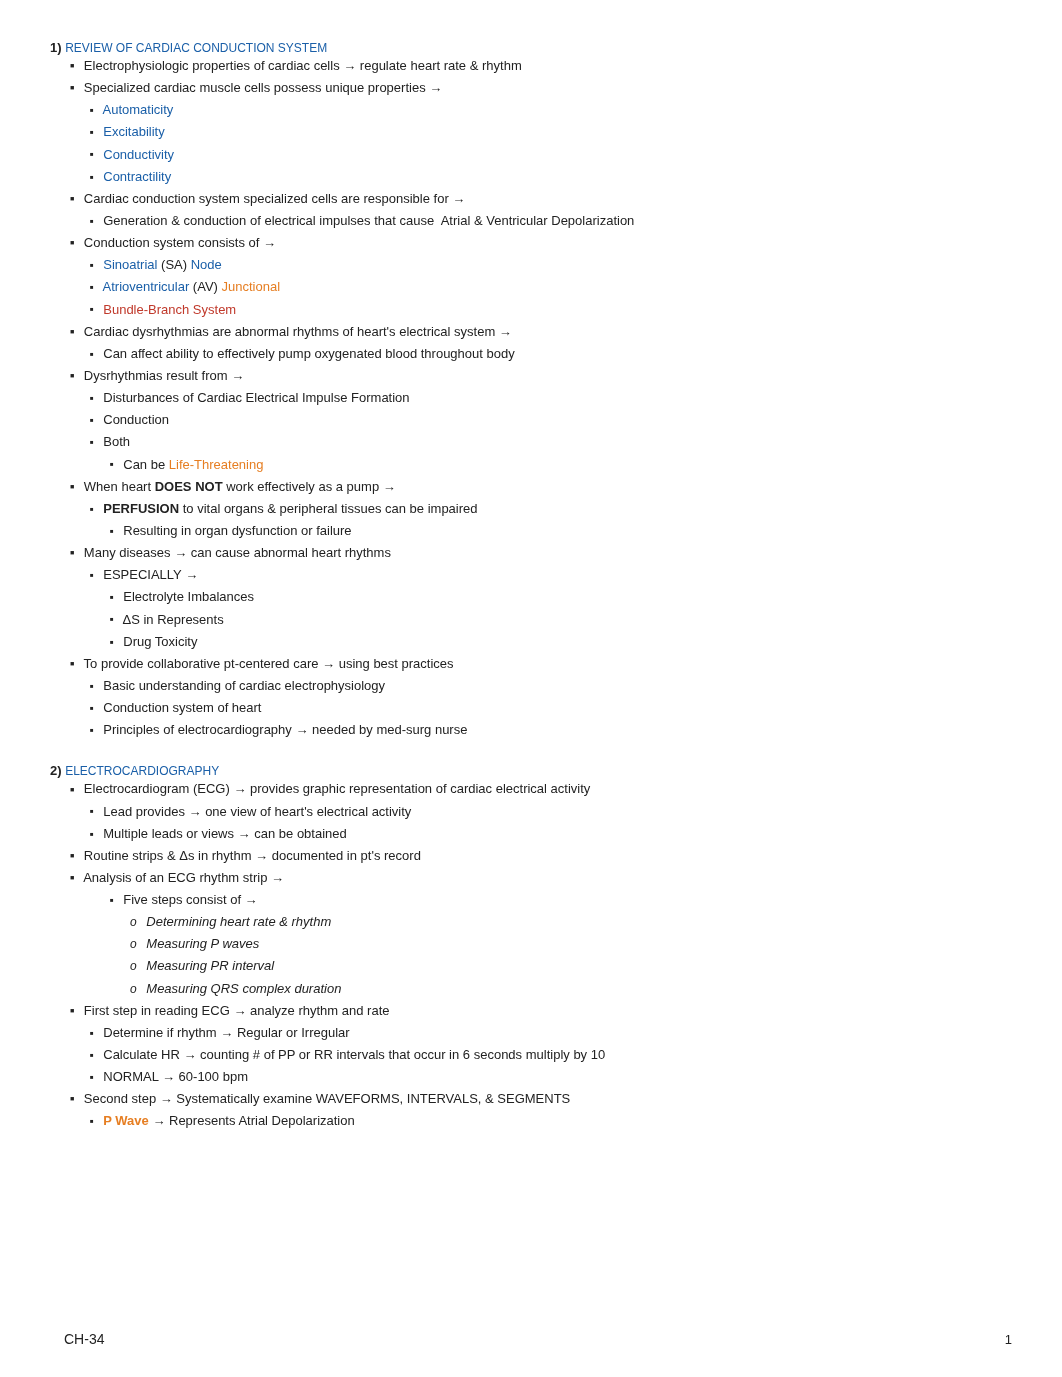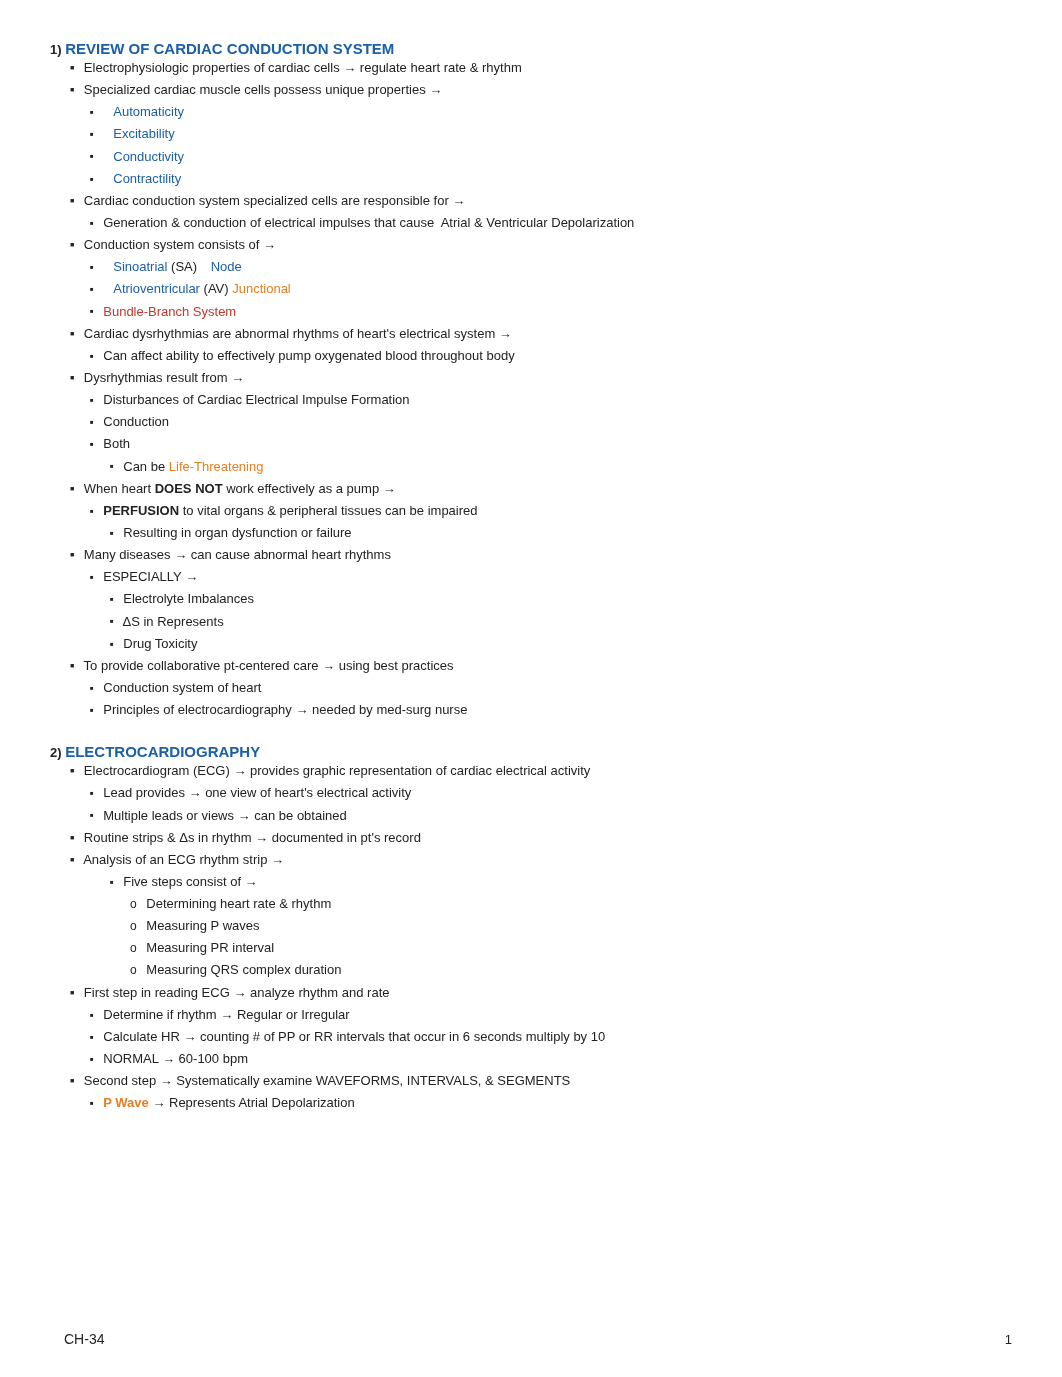--- a/index.html
+++ b/index.html
@@ -21,42 +21,42 @@
     }
     .footer-label {
       position: absolute;
       bottom: 30px;
       left: 64px;
       font-size: 14px;
       font-weight: normal;
     }
     .section-title {
       color: #1a5fa8;
-      font-weight: bold;
-      font-size: 15px;
+      font-weight: normal;
+      font-size: 12px;
       margin-bottom: 4px;
     }
     .section-block {
       margin-bottom: 18px;
     }
-    .blue { color: #1a5fa8; margin-left: 10px; }
+    .blue { color: #1a5fa8; }
     .red { color: #c0392b; }
     .orange { color: #e67e22; }
     ul {
       list-style: none;
       padding-left: 0;
     }
     li {
       padding: 1px 0;
       line-height: 1.55;
     }
     .level1 { padding-left: 20px; }
     .level2 { padding-left: 40px; }
     .level3 { padding-left: 60px; }
-    .level4 { padding-left: 80px; }
+    .level4 { padding-left: 80px; font-style: italic; }
     .bullet::before { content: "\25A0"; font-size: 7px; vertical-align: middle; margin-right: 6px; color: #222; }
     .bullet-sm::before { content: "\25A0"; font-size: 6px; vertical-align: middle; margin-right: 6px; color: #222; }
     .bullet-o::before { content: "o"; margin-right: 6px; color: #222; font-size: 12px; }
     .bold { font-weight: bold; }
     .underline { }
     .section-gap { margin-top: 22px; }
   </style>
 </head>
 <body>
 
@@ -144,20 +144,23 @@
     <li class="level3 bullet-sm">
       ΔS in Represents
     </li>
     <li class="level3 bullet-sm">
       Drug Toxicity
     </li>
     <li class="level1 bullet">
       To provide collaborative pt-centered care → using best practices
     </li>
     <li class="level2 bullet-sm">
+      Basic understanding of cardiac electrophysiology
+    </li>
+    <li class="level2 bullet-sm">
       Conduction system of heart
     </li>
     <li class="level2 bullet-sm">
       Principles of electrocardiography → needed by med-surg nurse
     </li>
   </ul>
 </div>
 
 <div class="section-block section-gap">
   <div>

